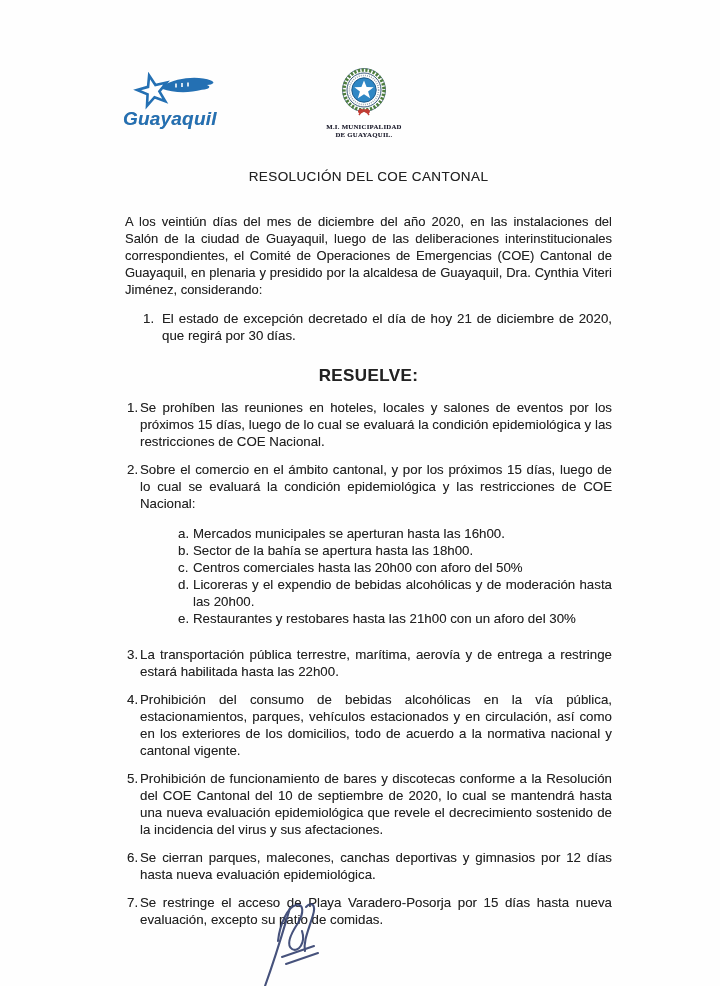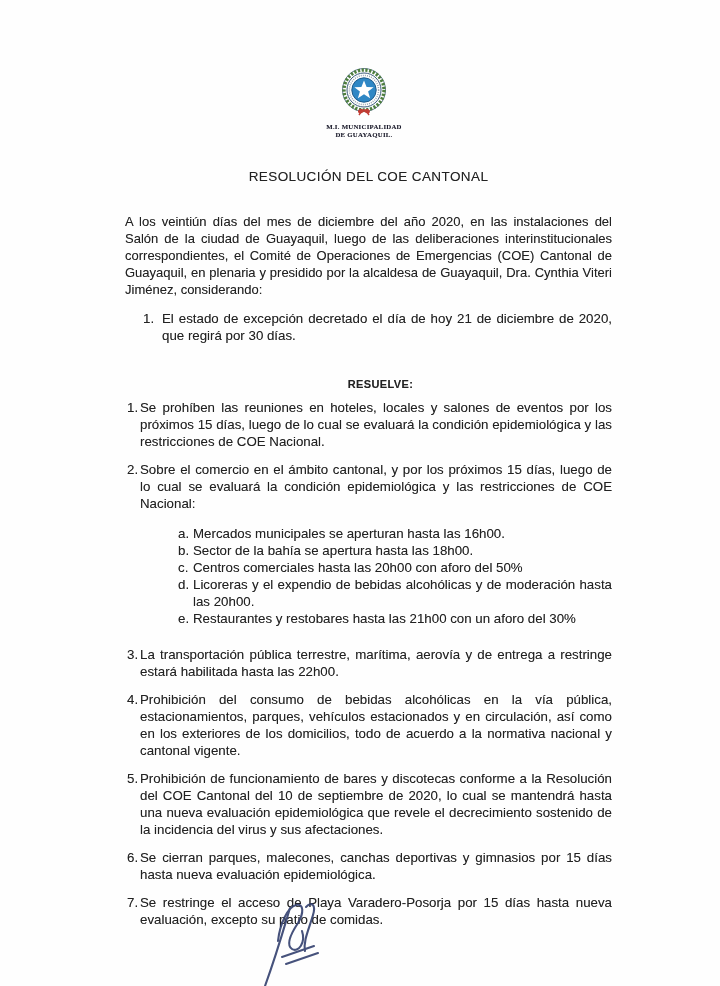--- a/index.html
+++ b/index.html
@@ -46,42 +46,57 @@
   .intro{
     position:absolute;top:213px;left:125px;width:487px;margin:0;
     font-size:13px;line-height:17px;text-align:justify;
   }
   .considering{position:absolute;top:310px;left:143px;width:469px;}
   .c-item{display:flex;font-size:13.3px;line-height:17px;}
   .c-num{flex:none;width:19px;}
   .c-text{flex:1;text-align:justify;}
 
   .resolve-heading{
-    position:absolute;top:366px;left:125px;width:487px;margin:12px;
-    text-align:center;font-size:11px;font-weight:bold;letter-spacing:0.4px;
+    position:absolute;top:366px;left:125px;width:487px;margin:0;
+    text-align:center;font-size:17px;font-weight:bold;letter-spacing:0.4px;
   }
 
   .resolutions{position:absolute;top:399px;left:127px;width:485px;}
   .r-item{display:flex;font-size:13.3px;line-height:17px;margin-bottom:11px;}
   .r-num{flex:none;width:13px;}
   .r-body{flex:1;min-width:0;}
   .r-text{display:block;text-align:justify;}
   .sublist{margin:13px 0 8px 38px;}
   .s-item{display:flex;}
   .s-letter{flex:none;width:15px;}
   .s-text{flex:1;text-align:justify;}
 
   
   .signature{position:absolute;left:250px;top:893px;}
 </style>
 </head>
 <body>
 
 <div class="page">
 
+  <div class="logo-guayaquil">
+    <svg class="gye-mark" width="92" height="38" viewBox="0 0 92 38">
+      <g transform="rotate(-14 22 19)">
+        <polygon points="22,3 25.8,13.8 37.2,14.1 28.1,21 31.4,31.9 22,25.4 12.6,31.9 15.9,21 6.8,14.1 18.2,13.8" fill="#ffffff" stroke="#2470b3" stroke-width="2.6" stroke-linejoin="miter"></polygon>
+      </g>
+      <path d="M31 14 C 46 5, 68 3.5, 80 8.5 C 84.5 10.3, 82.5 12.6, 76 13
+               C 80.5 14.6, 78.5 17.2, 71 17.8 C 57 21.5, 41 20.5, 31.5 17 Z" fill="#2470b3"></path>
+      <g stroke="#ffffff" stroke-width="1.6">
+        <line x1="45" y1="11.5" x2="45" y2="15.5"></line>
+        <line x1="51" y1="11" x2="51" y2="15"></line>
+        <line x1="57" y1="10.5" x2="57" y2="14.5"></line>
+      </g>
+    </svg>
+    <div class="gye-word doc-text">Guayaquil</div>
+  </div>
 
   <div class="logo-seal">
     <svg width="52" height="52" viewBox="0 0 52 52">
       <circle cx="26" cy="24" r="21.5" fill="none" stroke="#27496d" stroke-width="0.7"></circle>
       <circle cx="26" cy="24" r="20" fill="none" stroke="#4e7e3f" stroke-width="3.4" stroke-dasharray="2.3 1.5"></circle>
       <circle cx="26" cy="24" r="17" fill="#ffffff" stroke="#27496d" stroke-width="0.9"></circle>
       <circle cx="26" cy="24" r="14.6" fill="none" stroke="#8f9cab" stroke-width="1.5" stroke-dasharray="0.9 1.2"></circle>
       <circle cx="26" cy="24" r="12.2" fill="#2f87c5" stroke="#1d5a8a" stroke-width="1"></circle>
       <polygon points="26,14.5 28.6,21.1 35.6,21.3 30.1,25.6 32.1,32.3 26,28.3 19.9,32.3 21.9,25.6 16.4,21.3 23.4,21.1" fill="#ffffff"></polygon>
       <path d="M26 43.5 c -3.4 -1.6 -6.8 0.4 -5.8 2.8 c 0.9 2.1 4.5 1.2 5.8 -1
@@ -155,21 +170,21 @@
       <span class="r-body r-text">Prohibición del consumo de bebidas alcohólicas en la vía pública, estacionamientos, parques, vehículos estacionados y en circulación, así como en los exteriores de los domicilios, todo de acuerdo a la normativa nacional y cantonal vigente.</span>
     </div>
 
     <div class="r-item doc-text">
       <span class="r-num">5.</span>
       <span class="r-body r-text">Prohibición de funcionamiento de bares y discotecas conforme a la Resolución del COE Cantonal del 10 de septiembre de 2020, lo cual se mantendrá hasta una nueva evaluación epidemiológica que revele el decrecimiento sostenido de la incidencia del virus y sus afectaciones.</span>
     </div>
 
     <div class="r-item doc-text">
       <span class="r-num">6.</span>
-      <span class="r-body r-text">Se cierran parques, malecones, canchas deportivas y gimnasios por 15 días hasta nueva evaluación epidemiológica.</span>
+      <span class="r-body r-text">Se cierran parques, malecones, canchas deportivas y gimnasios por 12 días hasta nueva evaluación epidemiológica.</span>
     </div>
 
     <div class="r-item doc-text">
       <span class="r-num">7.</span>
       <span class="r-body r-text">Se restringe el acceso de Playa Varadero-Posorja por 15 días hasta nueva evaluación, excepto su patio de comidas.</span>
     </div>
 
   </div>
 
   <svg class="signature" width="90" height="93" viewBox="0 0 90 93">

